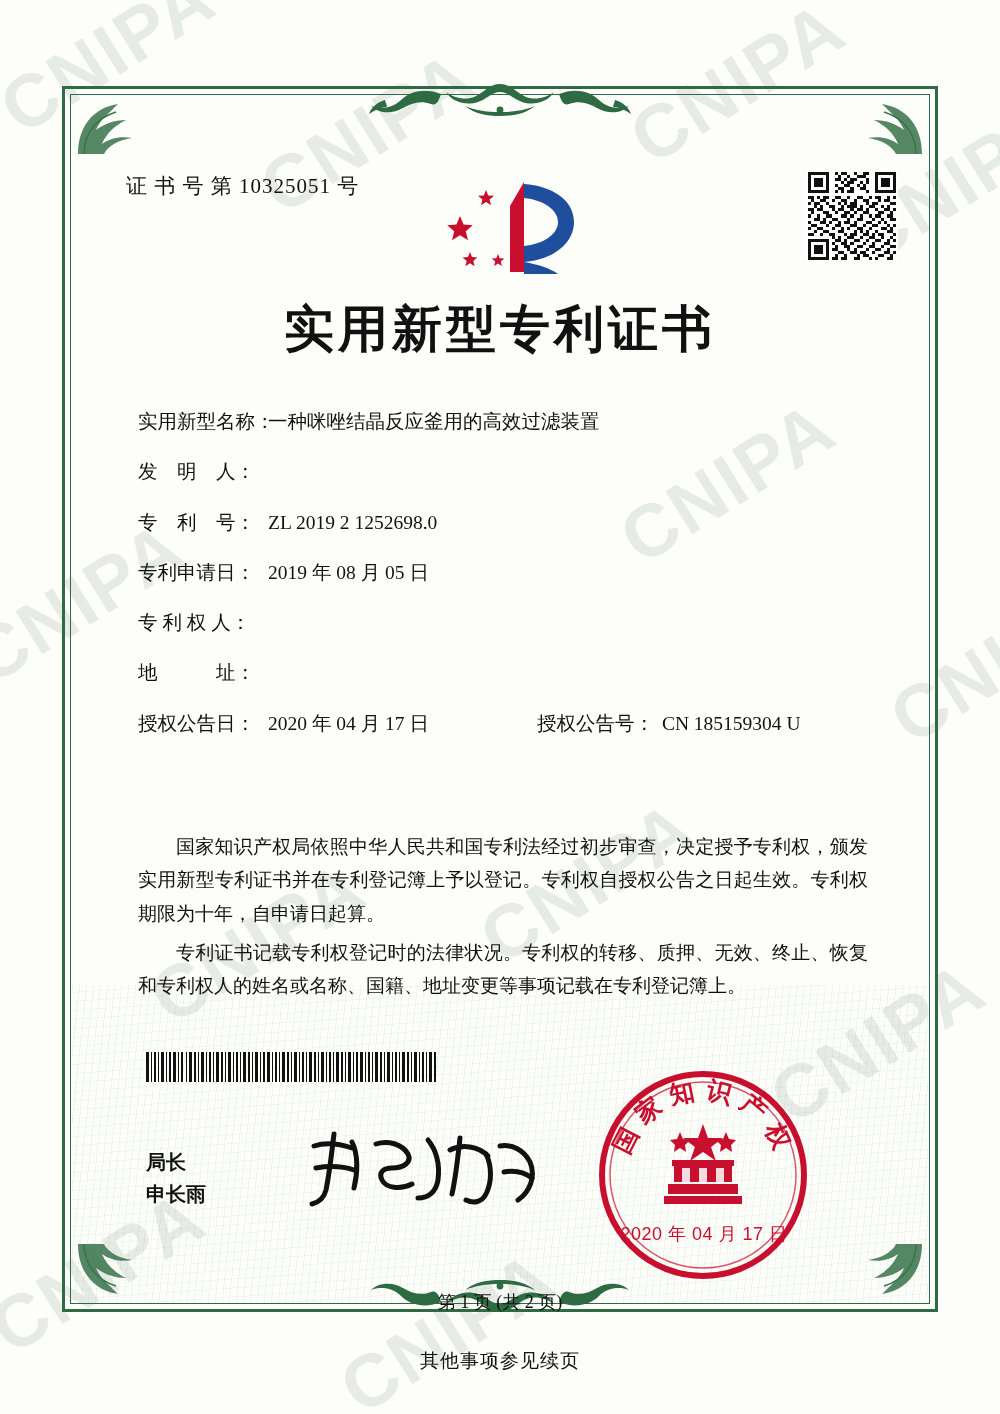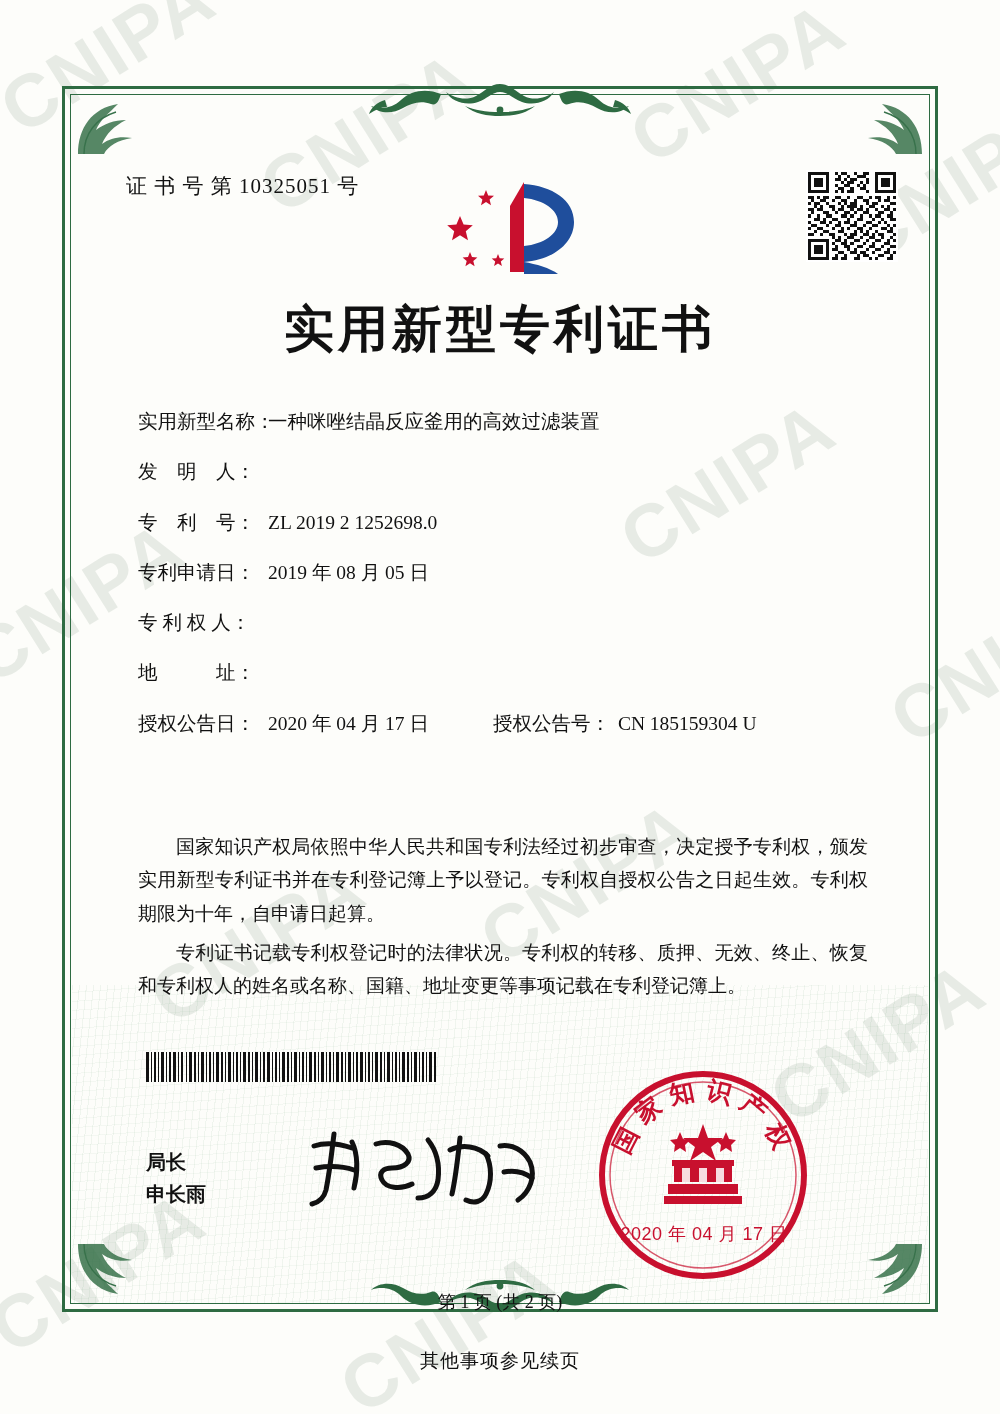--- a/index.html
+++ b/index.html
@@ -171,20 +171,21 @@
   }
   .row .val .l2 { display:block; }
   .row.pubdate { margin-bottom: 16px; }
   .row.pubdate .grp2 {
     margin-left: 64px;
     display: flex;
   }
   .row.pubdate .grp2 .lbl2 {
     white-space: nowrap;
     margin-right: 8px;
+    margin-left: 44px;
   }
 
   
   .paras {
     position: absolute;
     left: 138px;
     top: 830px;
     width: 730px;
     font-size: 19px;
     line-height: 1.75;

